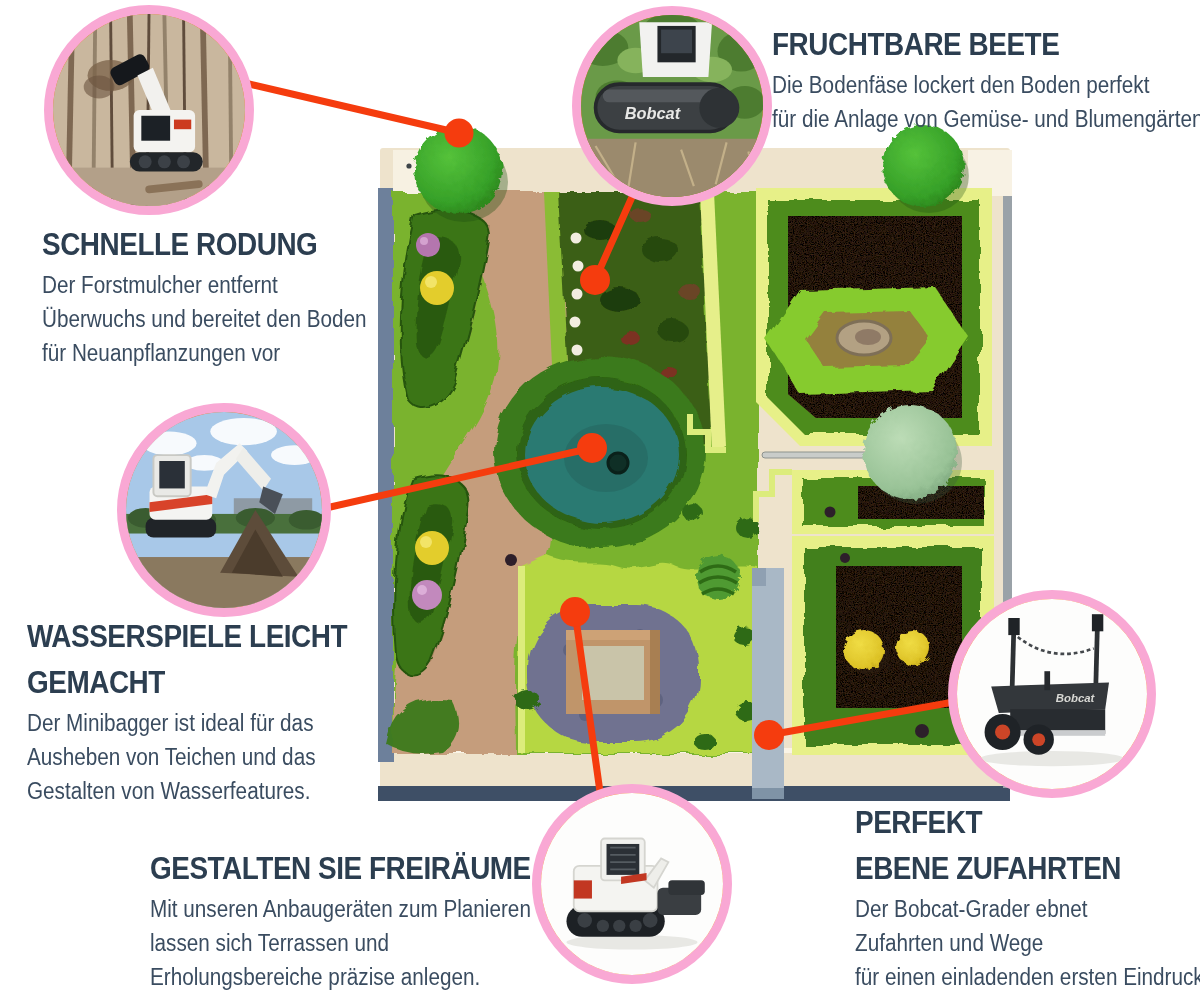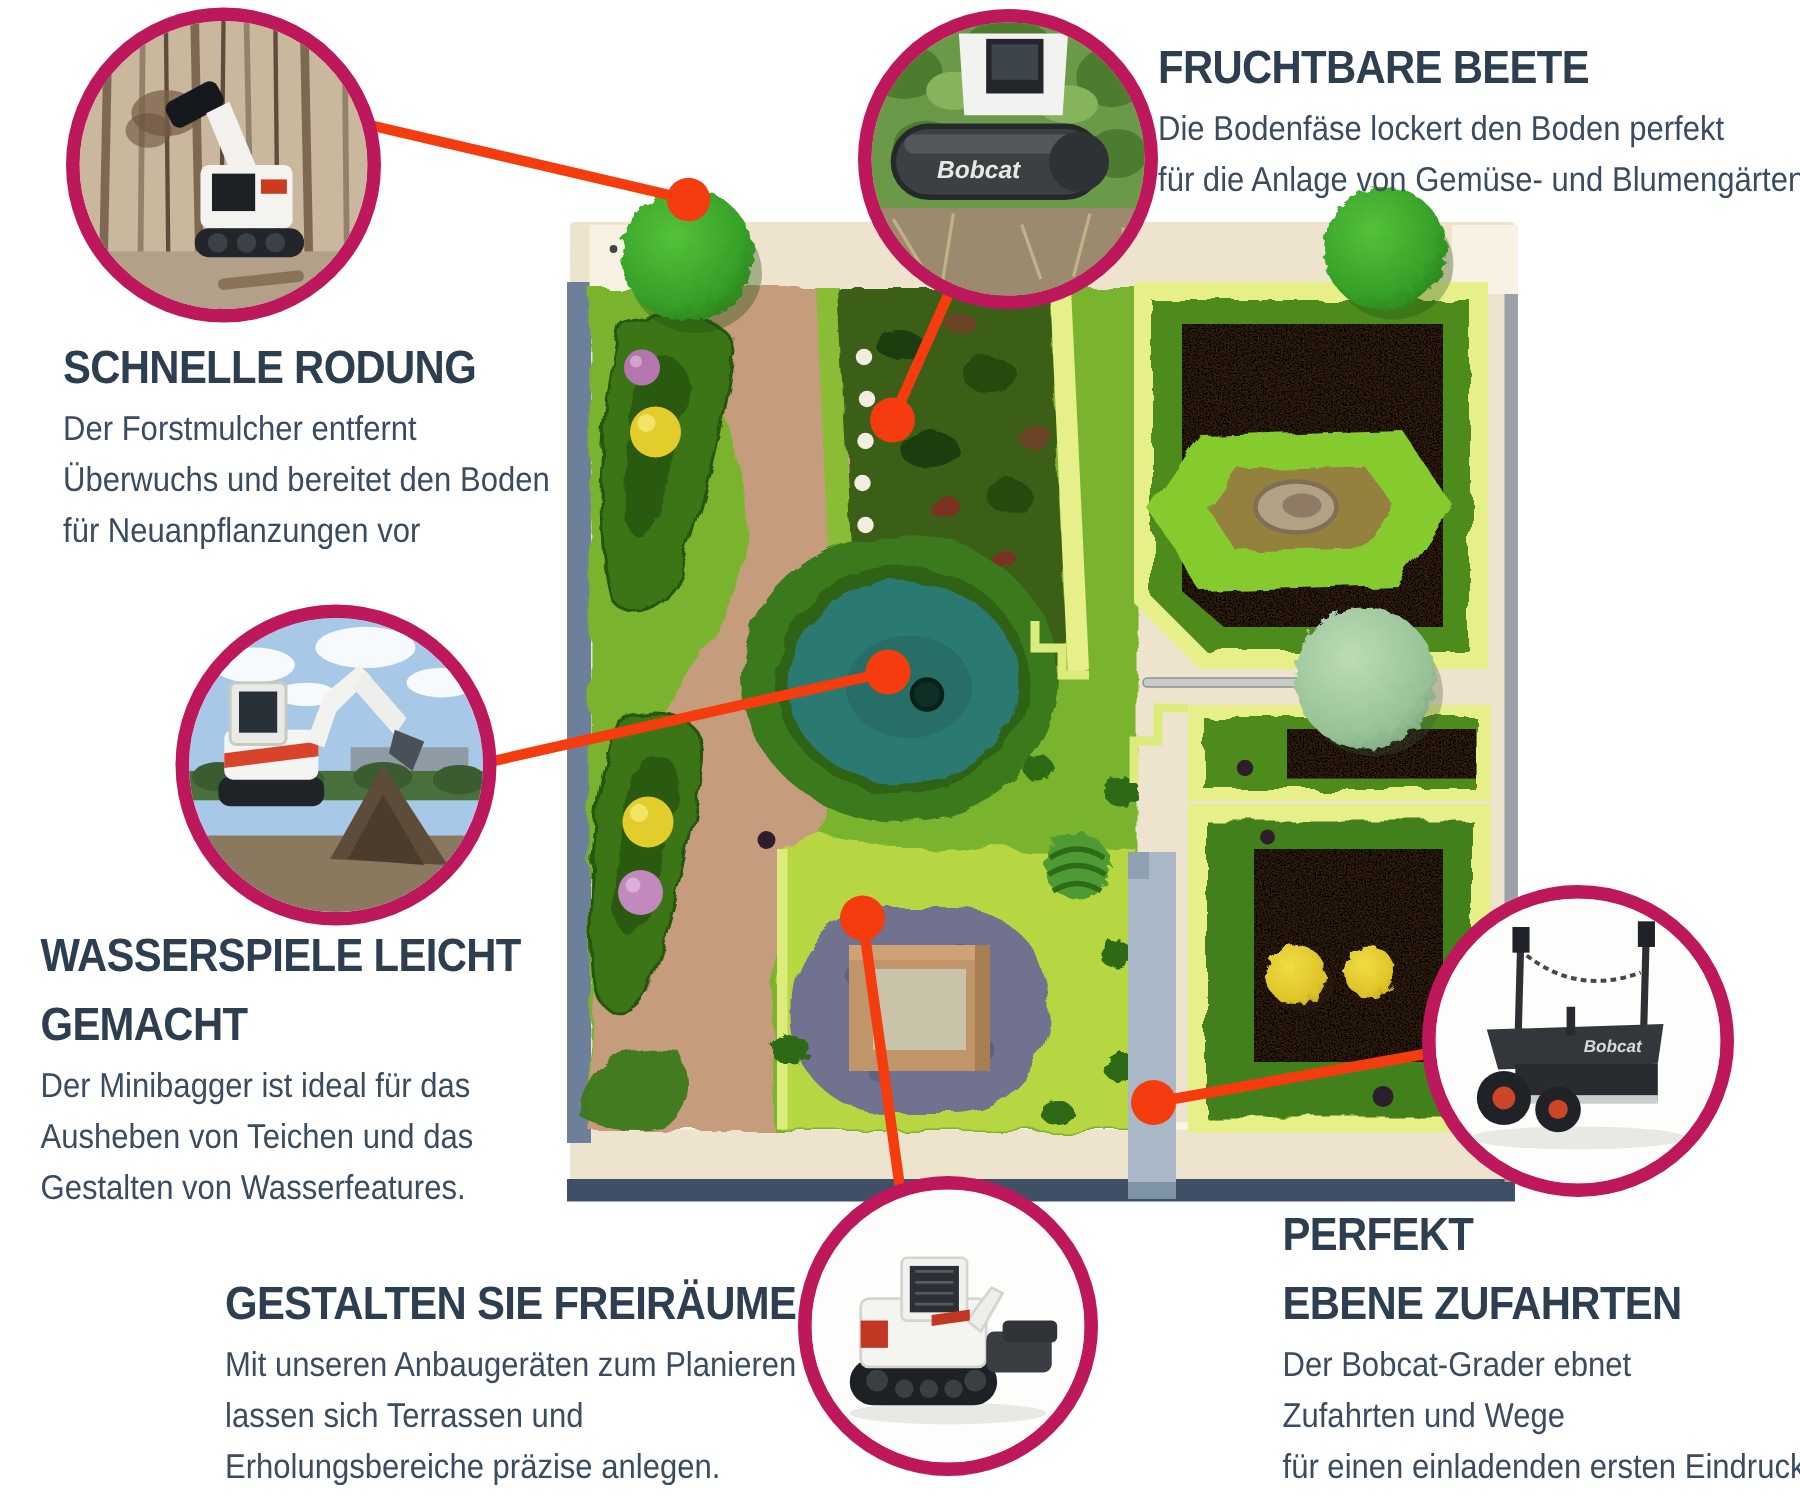--- a/index.html
+++ b/index.html
@@ -1,22 +1,22 @@
 <!DOCTYPE html>
 <html><head>
 <meta charset="utf-8">
 <style>
   html,body{margin:0;padding:0;background:#ffffff;}
   #scene{position:relative;width:1200px;height:1000px;background:#ffffff;overflow:hidden;
          font-family:"Liberation Sans",sans-serif;}
   #map-layer{position:absolute;left:0;top:0;width:1200px;height:1000px;}
 
   
-  .medallion{position:absolute;border:9px solid #be185d;border-radius:50%;overflow:hidden;
-             background:#fca5a5;box-sizing:content-box;}
+  .medallion{position:absolute;border:9px solid #f9a8d4;border-radius:50%;overflow:hidden;
+             background:#f97316;box-sizing:content-box;}
   .medallion svg{display:block;width:100%;height:100%;}
 
   
   .callout{position:absolute;transform:scaleX(.9);transform-origin:left top;color:#2c3e50;}
   .c-title{font-weight:bold;font-size:31px;line-height:46px;letter-spacing:-.5px;
            color:#2c3e50;white-space:nowrap;}
   .c-line{font-size:23px;line-height:34px;color:#3a4c60;white-space:nowrap;font-weight:400;}
 </style>
 </head>
 <body>

